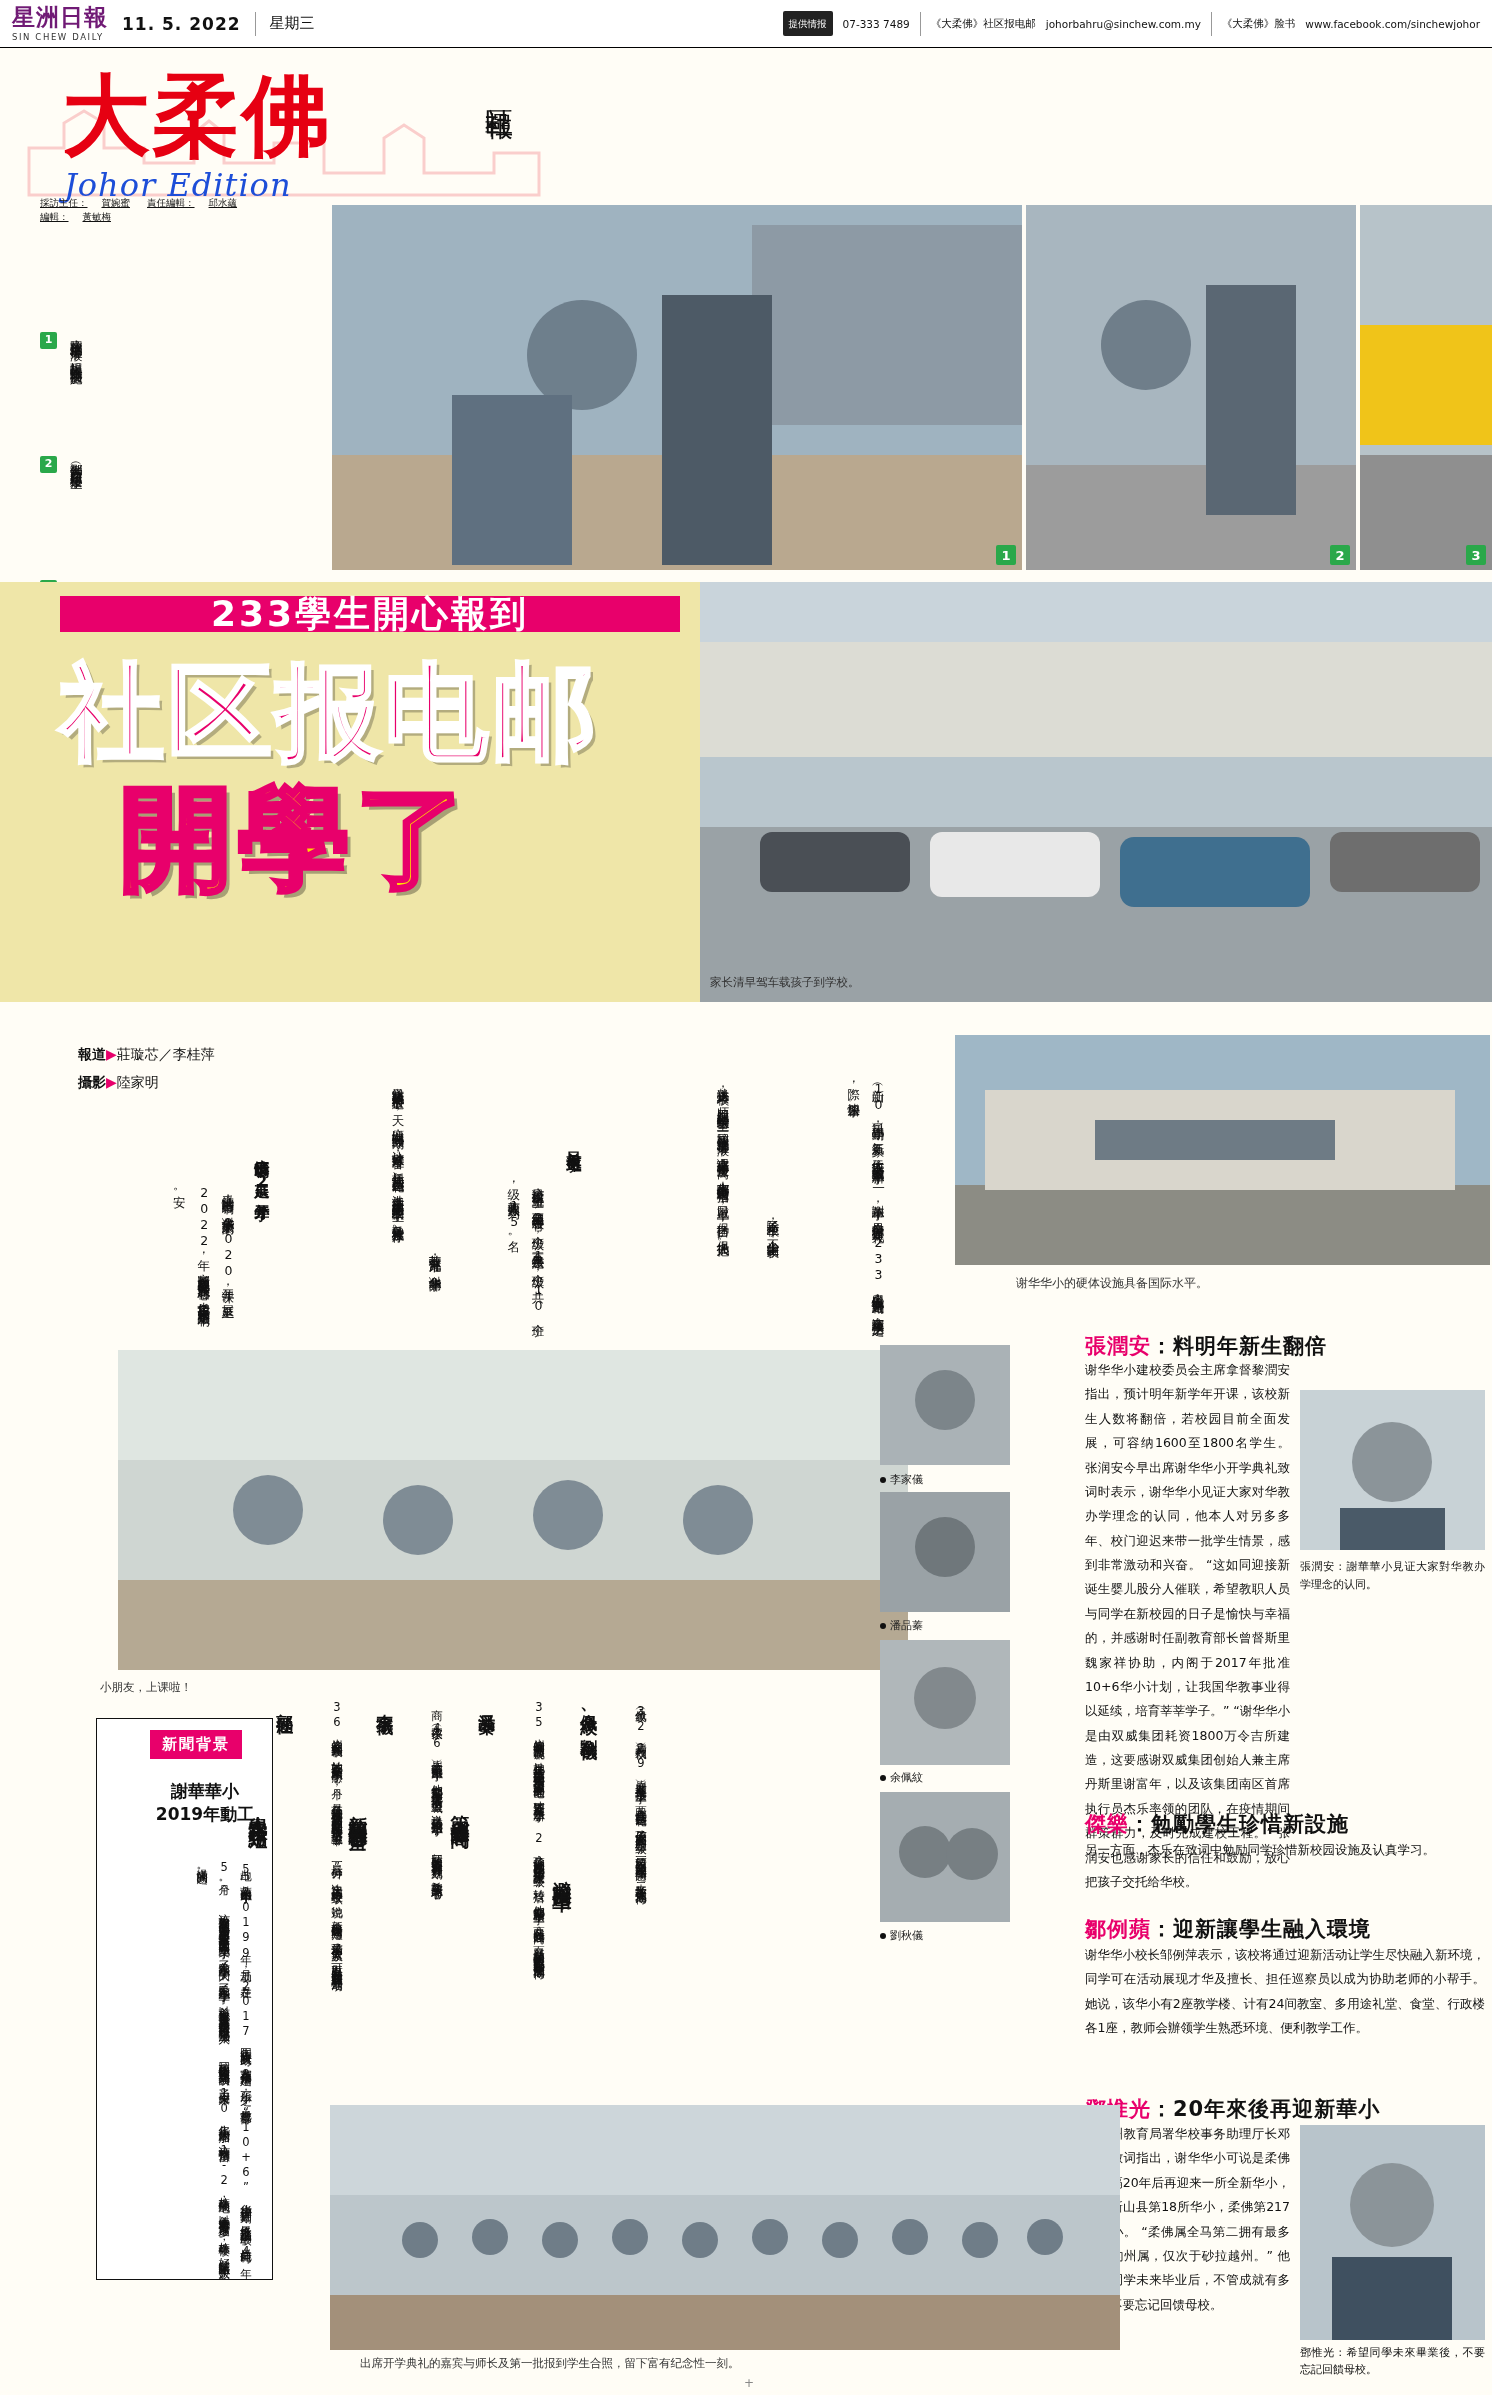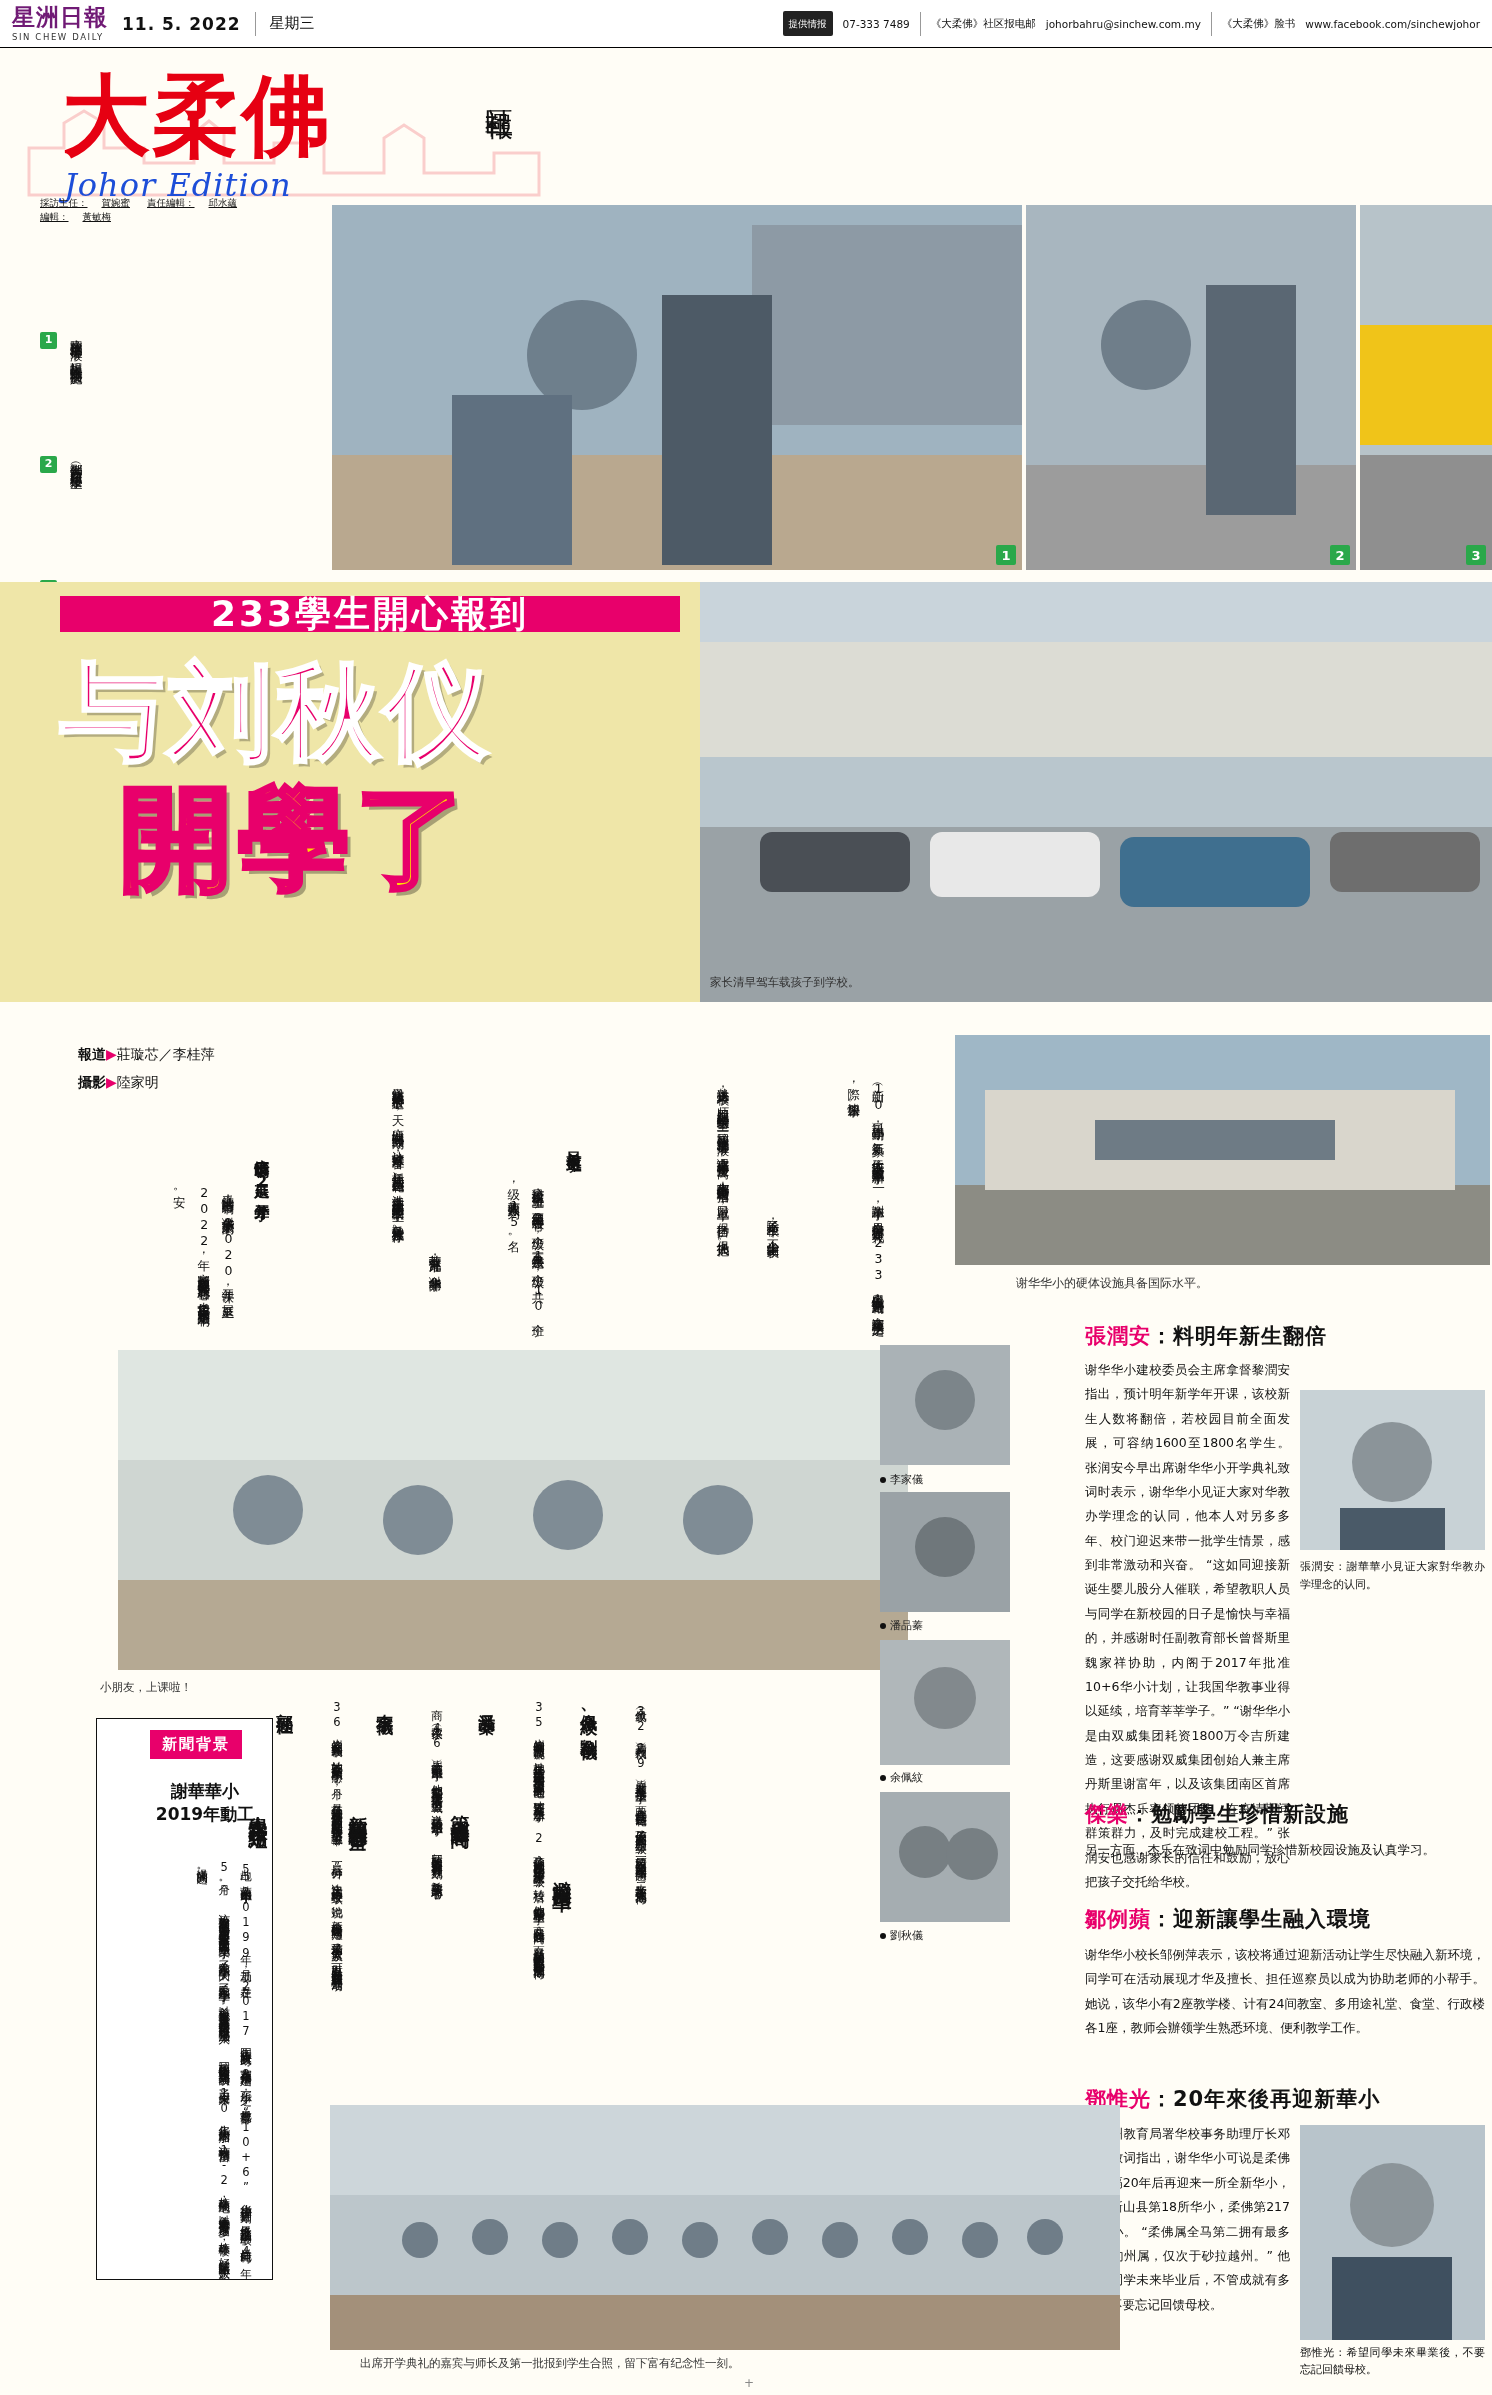--- a/index.html
+++ b/index.html
@@ -72,21 +72,21 @@
 
   
   .ph-group{left:330px;top:2105px;width:790px;height:245px;}
   .cap-group{position:absolute;left:360px;top:2356px;font-size:11.5px;color:#333;}
 
   
   .face{position:absolute;background:#c2c2c2;overflow:hidden;}
   .facecap{position:absolute;font-size:11px;color:#222;}
   .dot{display:inline-block;width:6px;height:6px;background:#111;border-radius:50%;margin-right:4px;vertical-align:middle;}
 
-  .rheadline{position:absolute;font-size:21px;font-weight:bold;color:#111;letter-spacing:1px;}
+  .rheadline{position:absolute;font-size:21px;font-weight:bold;color:#111;letter-spacing:1px;margin-top:10px;}
   .rheadline .cn{color:#e8006b;}
   .rbody{position:absolute;font-size:12.5px;line-height:1.95;color:#111;text-align:justify;}
 
   .ph-portrait{position:absolute;background:#bfbfbf;}
   .footmark{position:absolute;left:744px;top:2376px;font-size:12px;color:#888;}
 
   .imgph{width:100%;height:100%;display:block;}
 </style>
 </head>
 <body>
@@ -182,21 +182,21 @@
       <rect width="792" height="170" fill="#c9d4db"></rect>
       <rect x="0" y="60" width="792" height="115" fill="#dcdcd4"></rect>
       <rect y="245" width="792" height="175" fill="#9aa2a6"></rect>
       <rect x="60" y="250" width="150" height="60" rx="12" fill="#4a4f55"></rect>
       <rect x="230" y="250" width="170" height="65" rx="12" fill="#e8e8e8"></rect>
       <rect x="420" y="255" width="190" height="70" rx="14" fill="#3f6f8f"></rect>
       <rect x="630" y="250" width="150" height="60" rx="12" fill="#6e6e6e"></rect>
     </svg>
   </div>
   <div class="hl-kicker">233學生開心報到</div>
-  <div class="hl-1">与刘秋仪</div>
+  <div class="hl-1">社区报电邮</div>
   <div class="hl-2">開學了</div>
   <div class="hl-cap">家长清早驾车载孩子到学校。</div>
 
   <div class="byline">
     <div><span class="lab">報道</span><span class="tri">▶</span><span>莊璇芯／李桂萍</span></div>
     <div><span class="lab">攝影</span><span class="tri">▶</span><span>陸家明</span></div>
   </div>
 
   <div class="vcol" style="left:790px;top:1078px;height:240px;width:100px;">（新山10日訊）新學期，新氣象！位于依斯干达公主城的全新華小——謝華華小，今早舉行開學日典礼，233名學生以愉喜之情報到，在這座校園生活之際，快乐學習。</div>
   <div class="vcol" style="left:745px;top:1210px;height:110px;width:40px;">除了乘坐校车，不少学生由家长</div>

